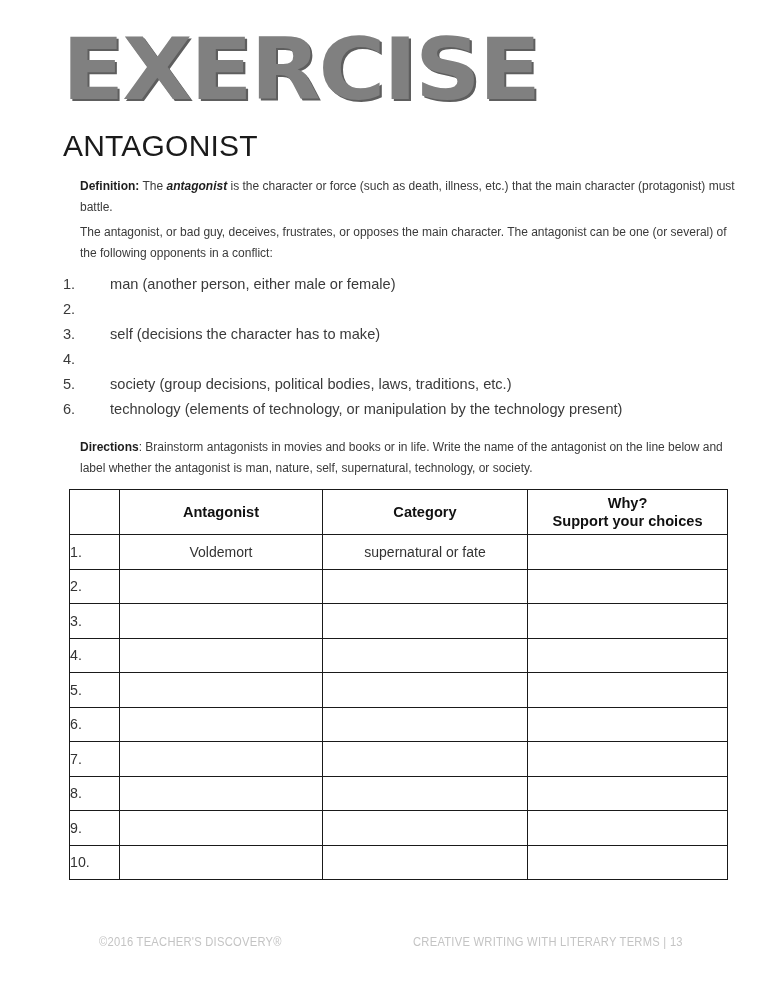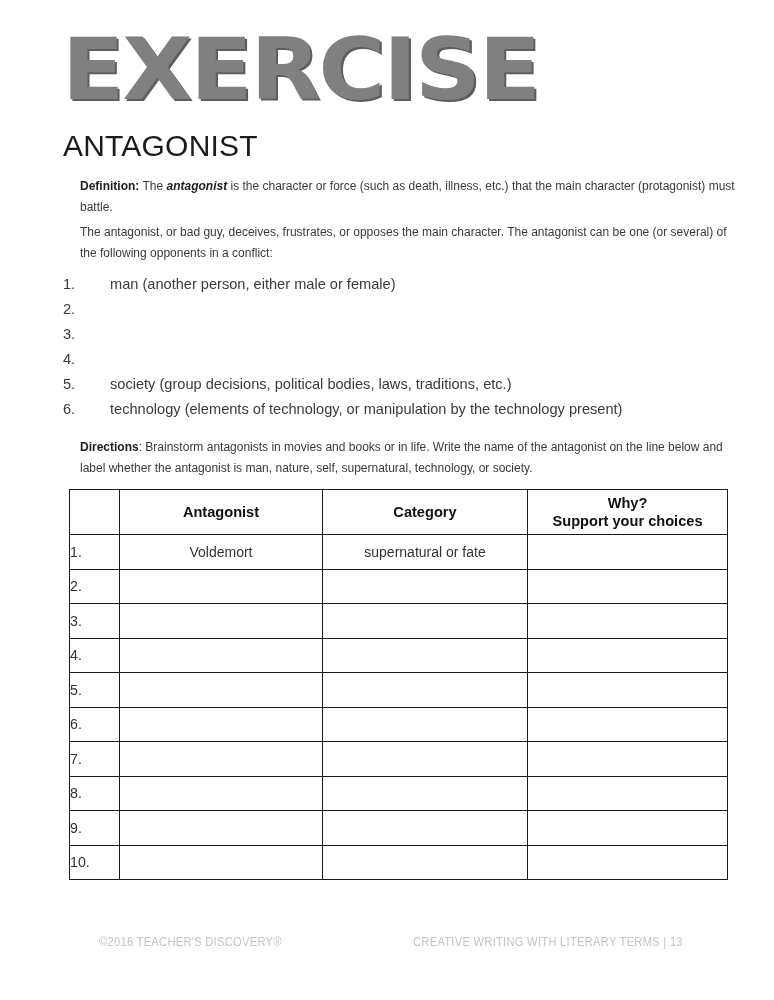--- a/index.html
+++ b/index.html
@@ -191,20 +191,21 @@
   <div class="list">
     <div class="list-item">
       <span class="list-num">1.</span>
       <span class="list-text">man (another person, either male or female)</span>
     </div>
     <div class="list-item">
       <span class="list-num">2.</span>
     </div>
     <div class="list-item">
       <span class="list-num">3.</span>
+      <span class="list-text">self (decisions the character has to make)</span>
     </div>
     <div class="list-item">
       <span class="list-num">4.</span>
     </div>
     <div class="list-item">
       <span class="list-num">5.</span>
       <span class="list-text">society (group decisions, political bodies, laws, traditions, etc.)</span>
     </div>
     <div class="list-item">
       <span class="list-num">6.</span>

